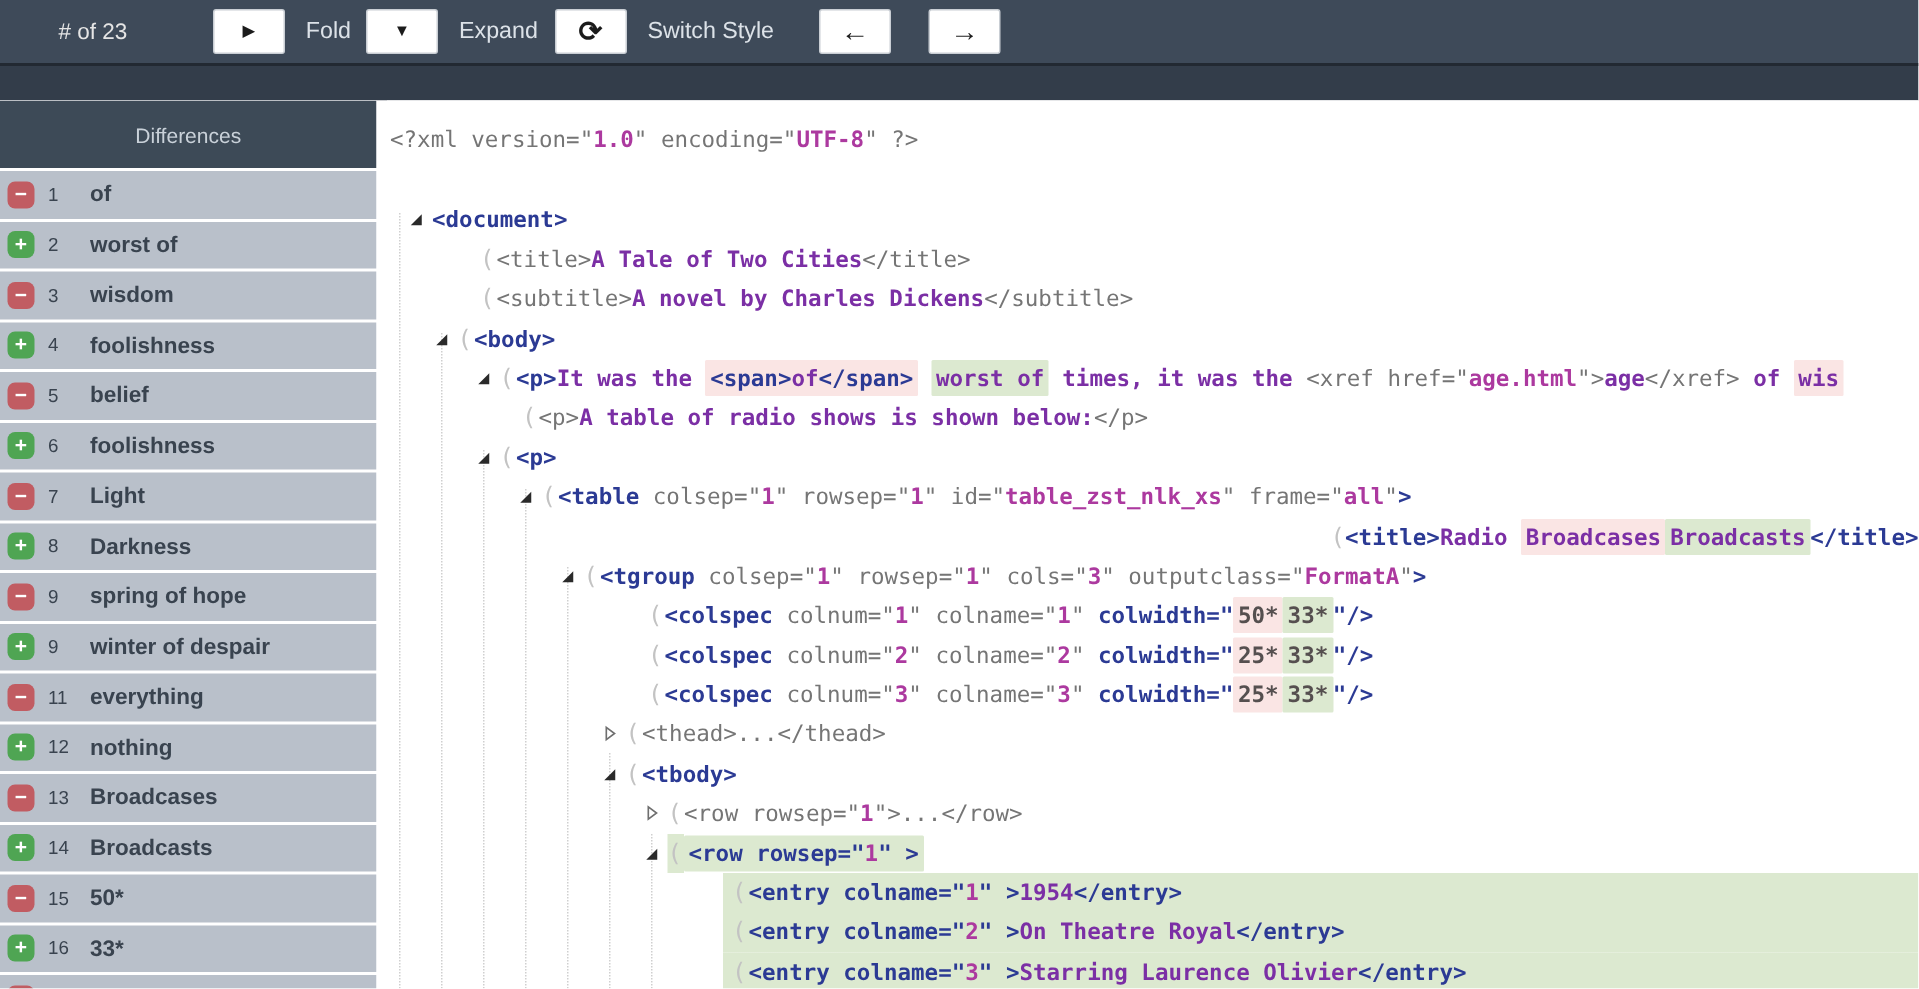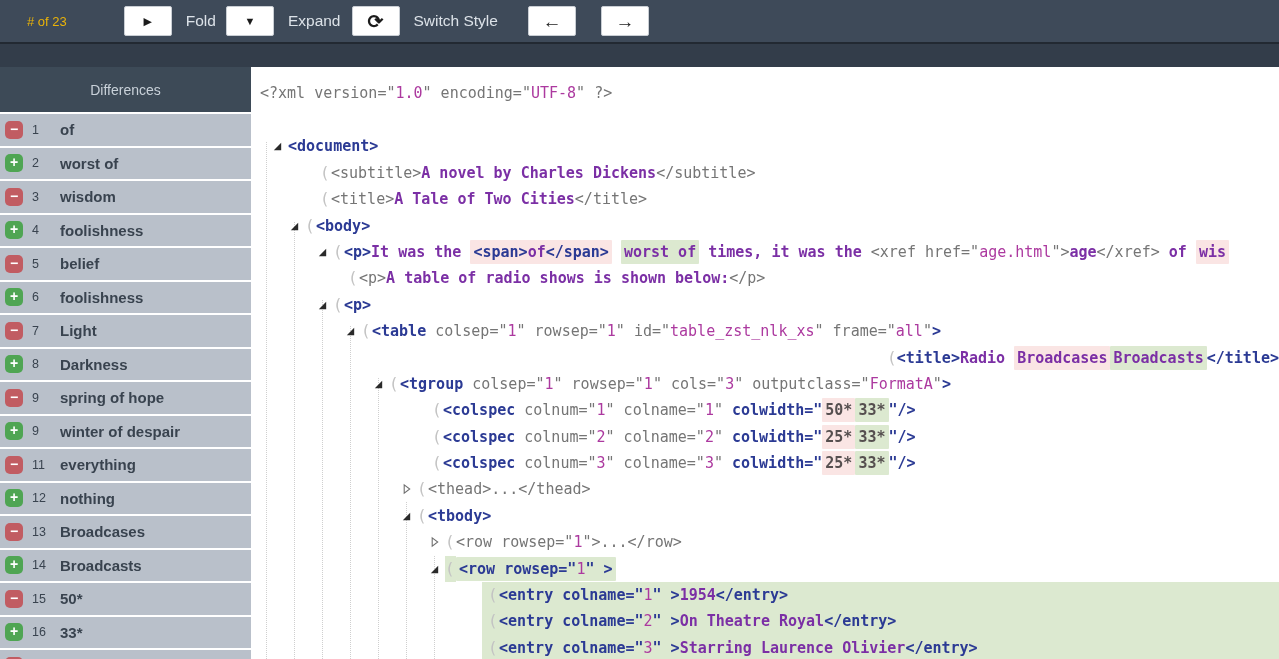--- a/index.html
+++ b/index.html
@@ -9,21 +9,21 @@
     --navy:#2B3A94; --gray:#757575; --purple:#7B2FA5; --magenta:#AC399F; --wval:#554F4F;
   }
   *{box-sizing:border-box}
   html,body{margin:0;padding:0}
   body{width:1279px;height:659px;overflow:hidden;position:relative;background:#fff;
        font-family:"Liberation Sans",sans-serif}
 
   
   .toolbar{position:absolute;top:0;left:0;width:100%;height:42px;background:var(--toolbar-bg);
            display:flex;align-items:center}
-  .counter{margin-left:27px;color:#eab308;font-size:13px}
+  .counter{margin-left:39px;color:#e5e5e5;font-size:15px}
   .tb-label{margin-left:14px;color:#DCE2E8;font-size:15.5px}
   .tb-btn{height:30px;width:48px;background:#fff;border:1px solid #c9ced4;border-radius:2px;
           display:flex;align-items:center;justify-content:center;padding:0;cursor:pointer}
   .tb-ic{color:#1b1b1b;line-height:1}
   .ic-sm{font-size:11px}
   .ic-lg{font-size:19px;font-weight:bold}
 
   
   .strip{position:absolute;top:42px;left:0;width:100%;height:25px;background:var(--strip-bg);
          border-top:2px solid #222932}
@@ -46,21 +46,21 @@
   .code-panel{position:absolute;left:258px;top:0;right:0;bottom:0;background:#fff;overflow:hidden;
               padding-top:13px;font-family:"DejaVu Sans Mono","Liberation Mono",monospace;font-size:15px}
   .guide{position:absolute;border-left:1px dotted #cfcfcf;z-index:0;bottom:0}
   .code-line{height:26.4px;line-height:26.4px;white-space:pre;position:relative;z-index:1}
   .exp{display:inline-block;width:16px;cursor:pointer;vertical-align:baseline}
   .exp svg{vertical-align:-1px}
   .paren{display:inline-block;width:11px;color:#c3c3c3;font-size:16px}
   .tk-g{color:var(--gray)}
   .tk-n{color:var(--navy);font-weight:bold}
   .tk-t{color:var(--purple);font-weight:bold}
-  .tk-v{color:var(--magenta);font-weight:normal}
+  .tk-v{color:var(--magenta);font-weight:bold}
   .tk-w{color:var(--wval);font-weight:bold}
   .hl{padding:3px 3px;border-radius:1px}
   .hl-a{background:var(--add-hl)}
   .hl-d{background:var(--del-hl)}
 </style>
 </head>
 <body>
 
 <div class="toolbar">
   <span class="counter"># of 23</span>
@@ -182,22 +182,22 @@
       <div class="guide" style="left: 36px; top: 155px;"></div>
       <div class="guide" style="left: 64px; top: 233px;"></div>
       <div class="guide" style="left: 92px; top: 259px;"></div>
       <div class="guide" style="left: 120px; top: 311px;"></div>
       <div class="guide" style="left: 148px; top: 435px;"></div>
       <div class="guide" style="left: 176px; top: 489px;"></div>
       <div class="code-line" style="padding-left: 2px;"><span class="tk-g">&lt;?xml version="</span><span class="tk-v">1.0</span><span class="tk-g">" encoding="</span><span class="tk-v">UTF-8</span><span class="tk-g">" ?&gt;</span></div>
       <div class="code-line" style="padding-left: 14px; margin-top: 27px;"><span class="exp"><svg width="11" height="11" viewBox="0 0 12 12">
             <polygon points="10,2 10,10 2,10" fill="#2a2a2a"></polygon>
           </svg></span><span class="tk-n">&lt;document&gt;</span></div>
+      <div class="code-line" style="padding-left: 62px;"><span class="paren">(</span><span class="tk-g">&lt;title&gt;</span><span class="tk-t">A Tale of Two Cities</span><span class="tk-g">&lt;/title&gt;</span></div>
       <div class="code-line" style="padding-left: 62px;"><span class="paren">(</span><span class="tk-g">&lt;subtitle&gt;</span><span class="tk-t">A novel by Charles Dickens</span><span class="tk-g">&lt;/subtitle&gt;</span></div>
-      <div class="code-line" style="padding-left: 62px;"><span class="paren">(</span><span class="tk-g">&lt;title&gt;</span><span class="tk-t">A Tale of Two Cities</span><span class="tk-g">&lt;/title&gt;</span></div>
       <div class="code-line" style="padding-left: 31px;"><span class="exp"><svg width="11" height="11" viewBox="0 0 12 12">
             <polygon points="10,2 10,10 2,10" fill="#2a2a2a"></polygon>
           </svg></span><span class="paren">(</span><span class="tk-n">&lt;body&gt;</span></div>
       <div class="code-line" style="padding-left: 59px;"><span class="exp"><svg width="11" height="11" viewBox="0 0 12 12">
             <polygon points="10,2 10,10 2,10" fill="#2a2a2a"></polygon>
           </svg></span><span class="paren">(</span><span class="tk-n">&lt;p&gt;</span><span class="tk-t">It was the </span><span class="hl hl-d"><span class="tk-n">&lt;span&gt;</span><span class="tk-t">of</span><span class="tk-n">&lt;/span&gt;</span></span><span class="tk-g"> </span><span class="hl hl-a"><span class="tk-t">worst of</span></span><span class="tk-t"> times, it was the </span><span class="tk-g">&lt;xref href="</span><span class="tk-v">age.html</span><span class="tk-g">"&gt;</span><span class="tk-t">age</span><span class="tk-g">&lt;/xref&gt;</span><span class="tk-t"> of </span><span class="hl hl-d"><span class="tk-t">wis</span></span></div>
       <div class="code-line" style="padding-left: 90px;"><span class="paren">(</span><span class="tk-g">&lt;p&gt;</span><span class="tk-t">A table of radio shows is shown below:</span><span class="tk-g">&lt;/p&gt;</span></div>
       <div class="code-line" style="padding-left: 59px;"><span class="exp"><svg width="11" height="11" viewBox="0 0 12 12">
             <polygon points="10,2 10,10 2,10" fill="#2a2a2a"></polygon>
           </svg></span><span class="paren">(</span><span class="tk-n">&lt;p&gt;</span></div>

